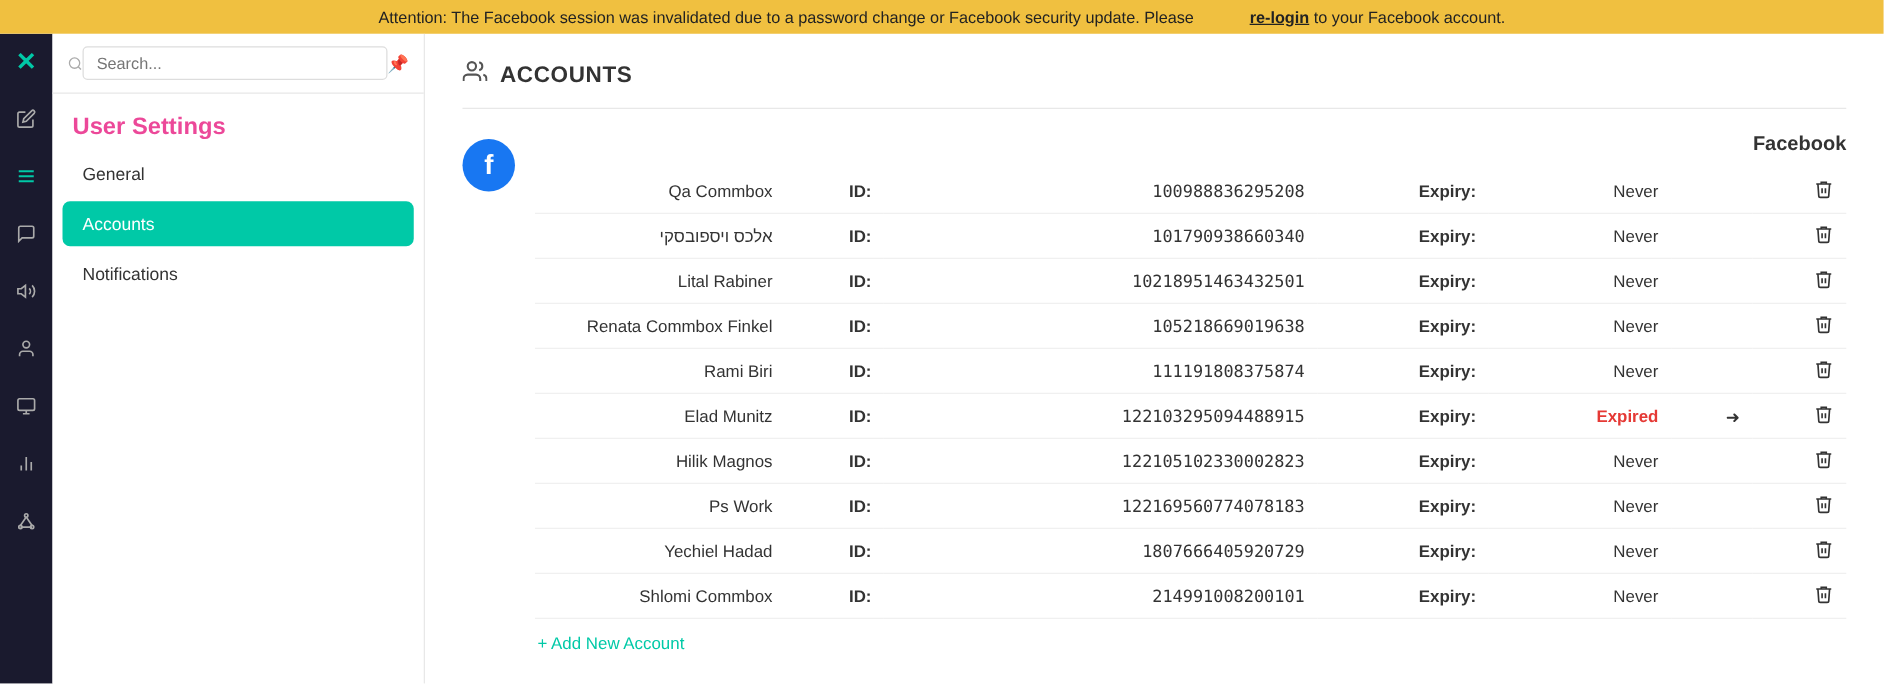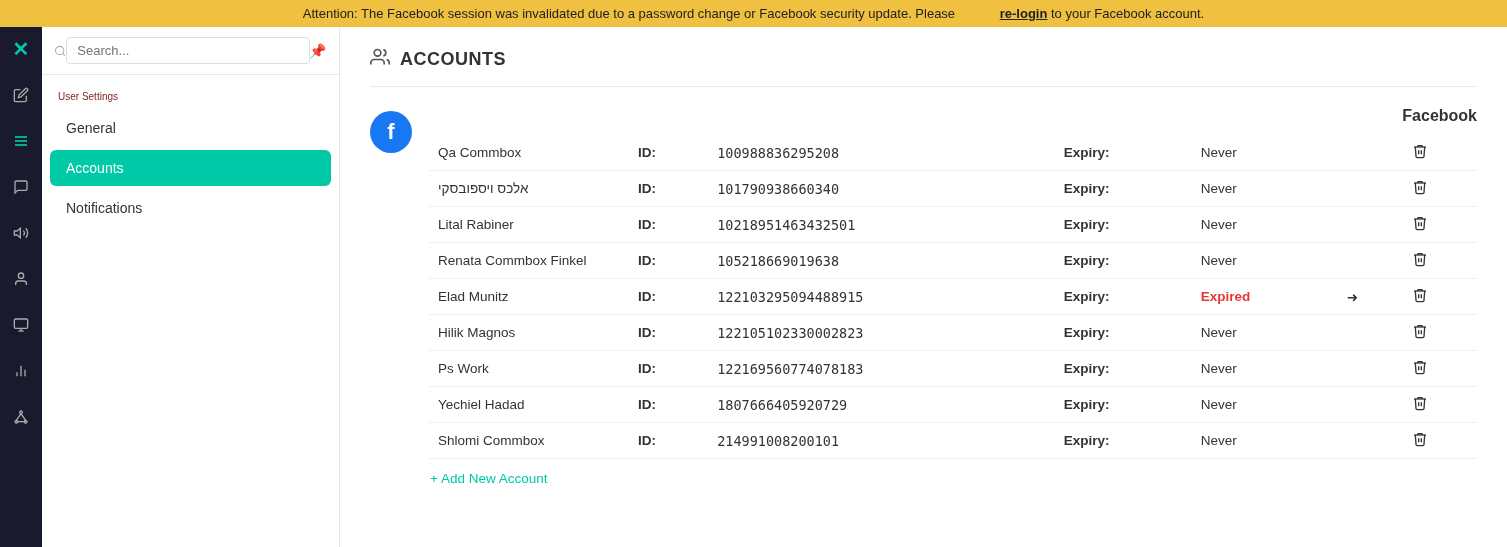--- a/index.html
+++ b/index.html
@@ -81,23 +81,23 @@
       outline: none;
       color: #555;
     }
     .sidebar-pin {
       color: #aaa;
       font-size: 14px;
       margin-left: auto;
     }
     .sidebar-section-title {
       padding: 16px 16px 6px;
-      font-size: 10px;
-      font-weight: 400;
-      color: #7f1d1d;
+      font-size: 19px;
+      font-weight: 700;
+      color: #ec4899;
     }
     .sidebar-nav-item {
       padding: 10px 16px;
       cursor: pointer;
       border-radius: 6px;
       margin: 2px 8px;
       color: #333;
       font-size: 14px;
     }
     .sidebar-nav-item.active {
@@ -162,20 +162,21 @@
       color: #333;
       margin-bottom: 10px;
       text-align: right;
     }
     .accounts-table {
       width: 100%;
       border-collapse: collapse;
     }
     .accounts-table tr {
       border-bottom: 1px solid #f0f0f0;
+      text-align: right;
     }
     .accounts-table td {
       padding: 8px 10px;
       vertical-align: middle;
       font-size: 13.5px;
       color: #333;
     }
     .td-name {
       width: 200px;
       color: #333;
@@ -397,20 +398,37 @@
       <svg width="16" height="16" viewBox="0 0 24 24" fill="none" stroke="currentColor" stroke-width="2">
                     <polyline points="3 6 5 6 21 6"></polyline>
                     <path d="M19 6l-1 14a2 2 0 0 1-2 2H8a2 2 0 0 1-2-2L5 6"></path>
                     <path d="M10 11v6"></path>
                     <path d="M14 11v6"></path>
                     <path d="M9 6V4h6v2"></path>
                   </svg>
     </td>
   </tr>
               <tr>
+    <td class="td-name">Rami Biri</td>
+    <td class="td-label">ID:</td>
+    <td class="td-id">111191808375874</td>
+    <td class="td-expiry-label">Expiry:</td>
+    <td class="td-expiry-value">Never</td>
+    <td></td>
+    <td class="td-delete-icon" title="Delete">
+      <svg width="16" height="16" viewBox="0 0 24 24" fill="none" stroke="currentColor" stroke-width="2">
+                    <polyline points="3 6 5 6 21 6"></polyline>
+                    <path d="M19 6l-1 14a2 2 0 0 1-2 2H8a2 2 0 0 1-2-2L5 6"></path>
+                    <path d="M10 11v6"></path>
+                    <path d="M14 11v6"></path>
+                    <path d="M9 6V4h6v2"></path>
+                  </svg>
+    </td>
+  </tr>
+              <tr>
     <td class="td-name">Elad Munitz</td>
     <td class="td-label">ID:</td>
     <td class="td-id">122103295094488915</td>
     <td class="td-expiry-label">Expiry:</td>
     <td class="td-expiry-value expired">Expired</td>
     <td class="td-login-icon" title="Re-login">➜</td>
     <td class="td-delete-icon" title="Delete">
       <svg width="16" height="16" viewBox="0 0 24 24" fill="none" stroke="currentColor" stroke-width="2">
                     <polyline points="3 6 5 6 21 6"></polyline>
                     <path d="M19 6l-1 14a2 2 0 0 1-2 2H8a2 2 0 0 1-2-2L5 6"></path>

